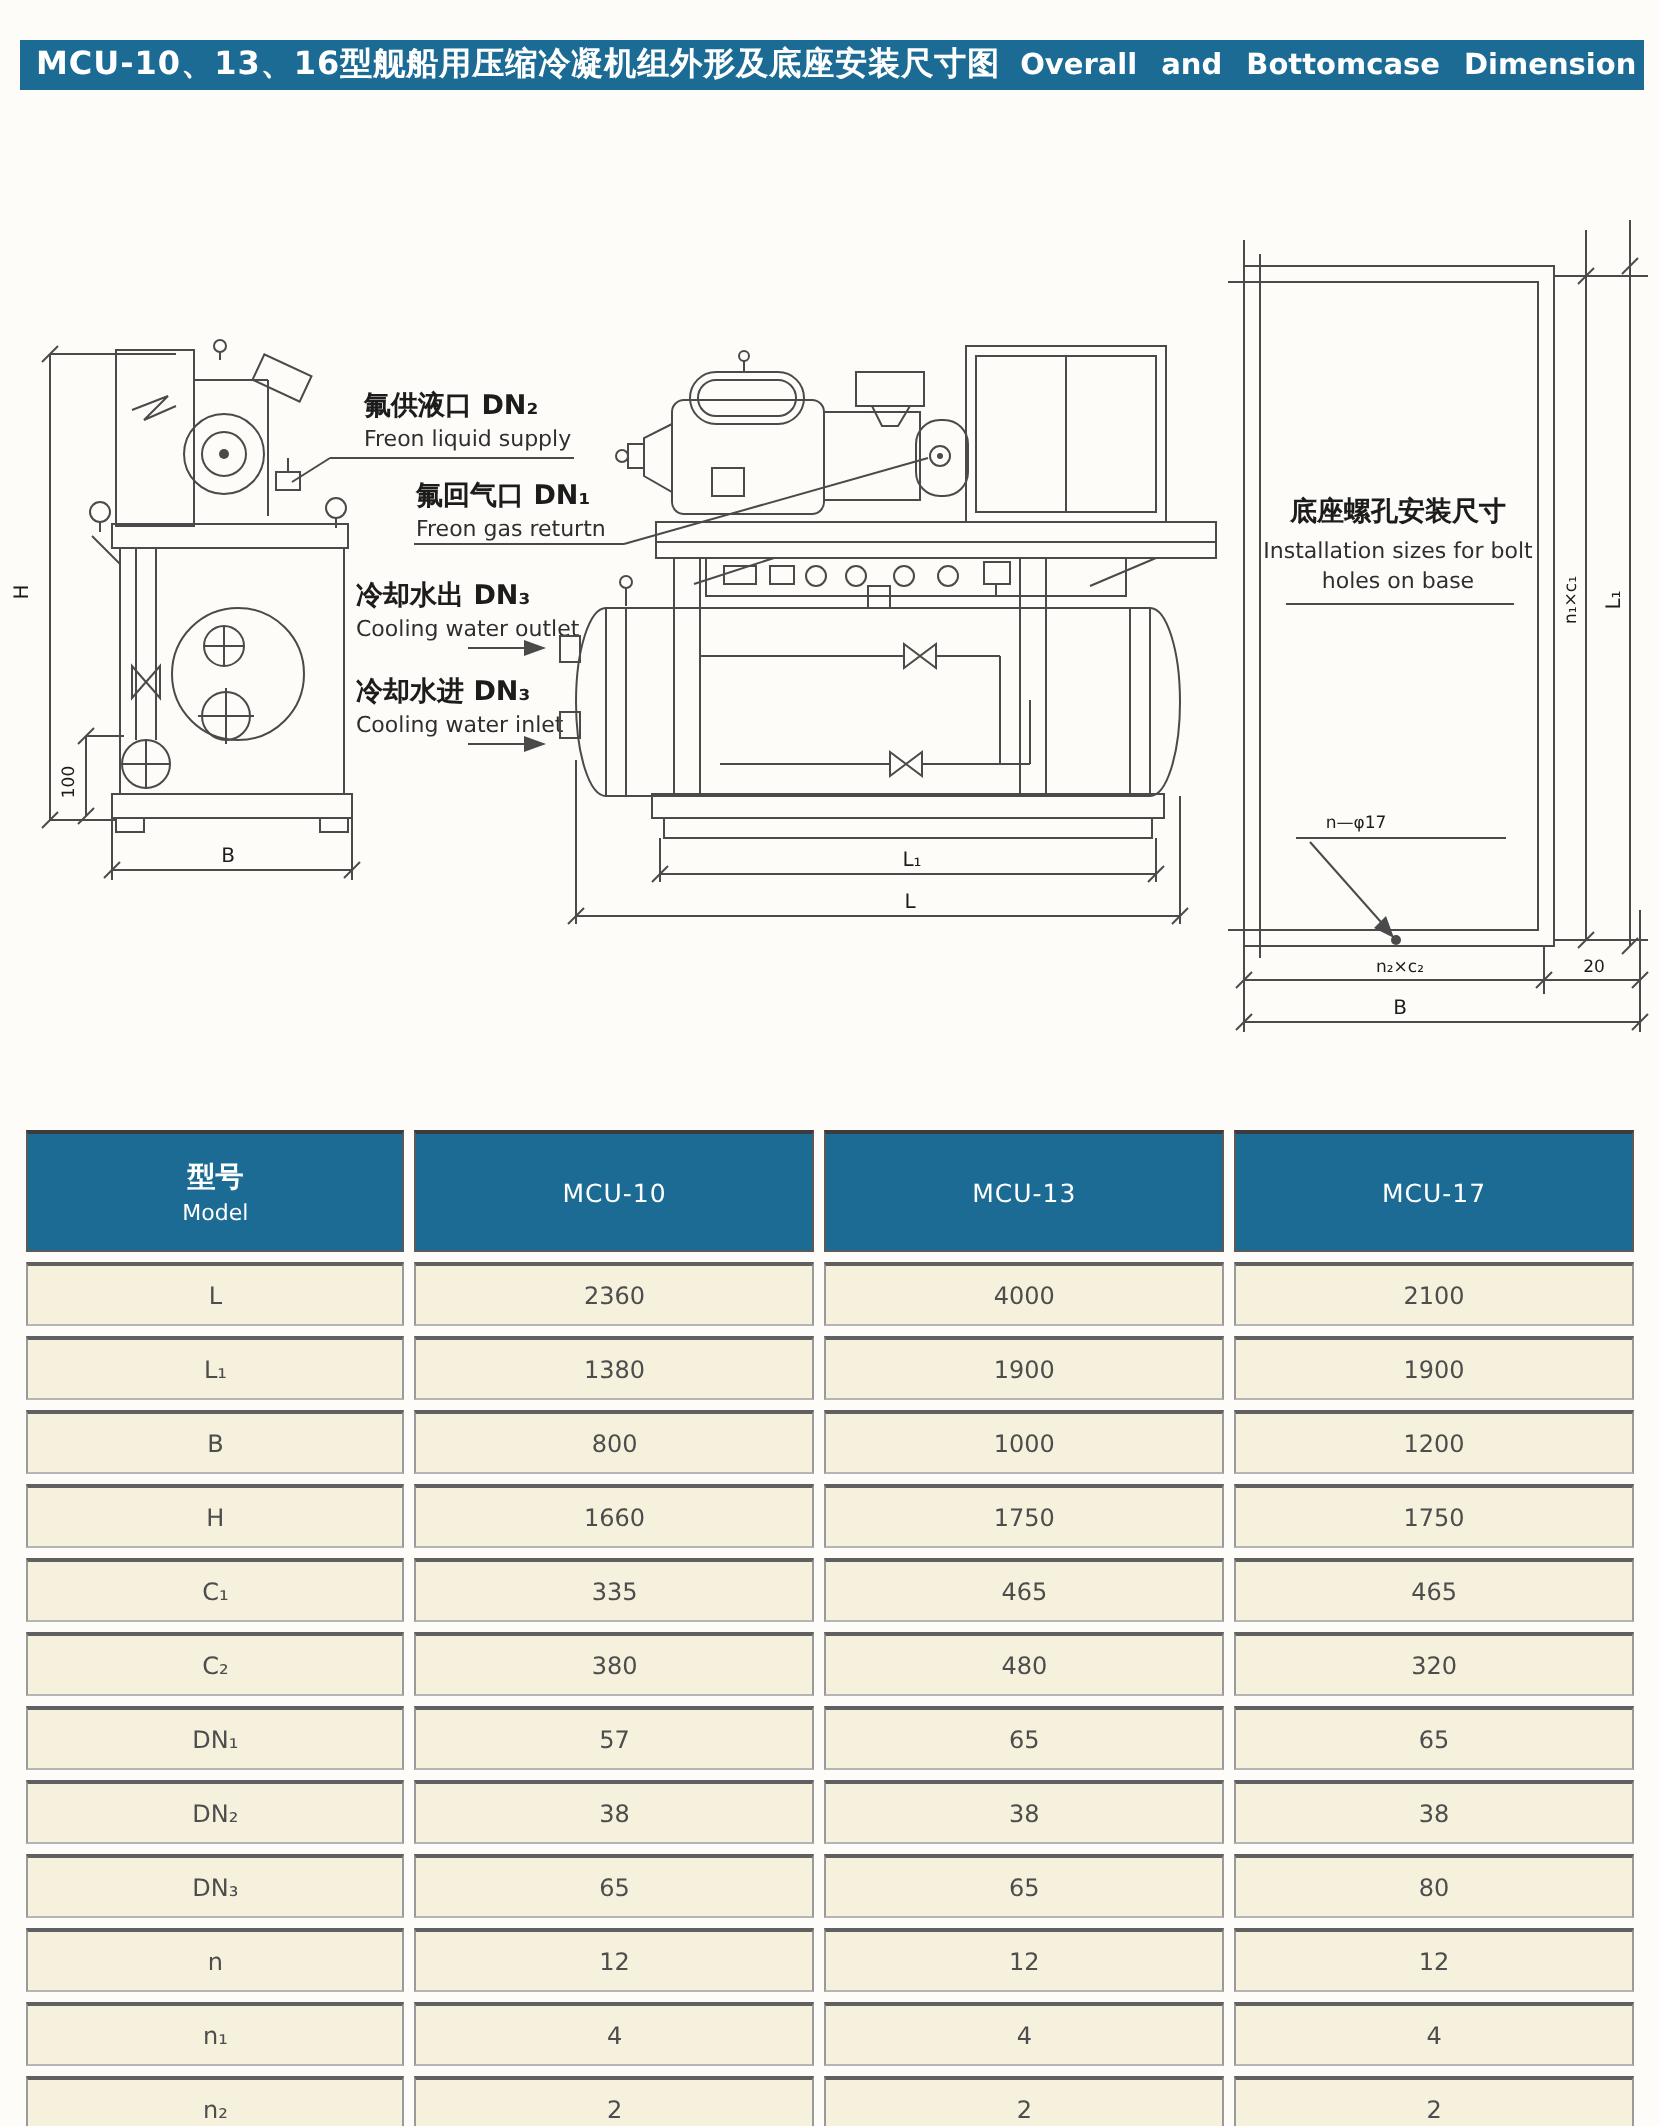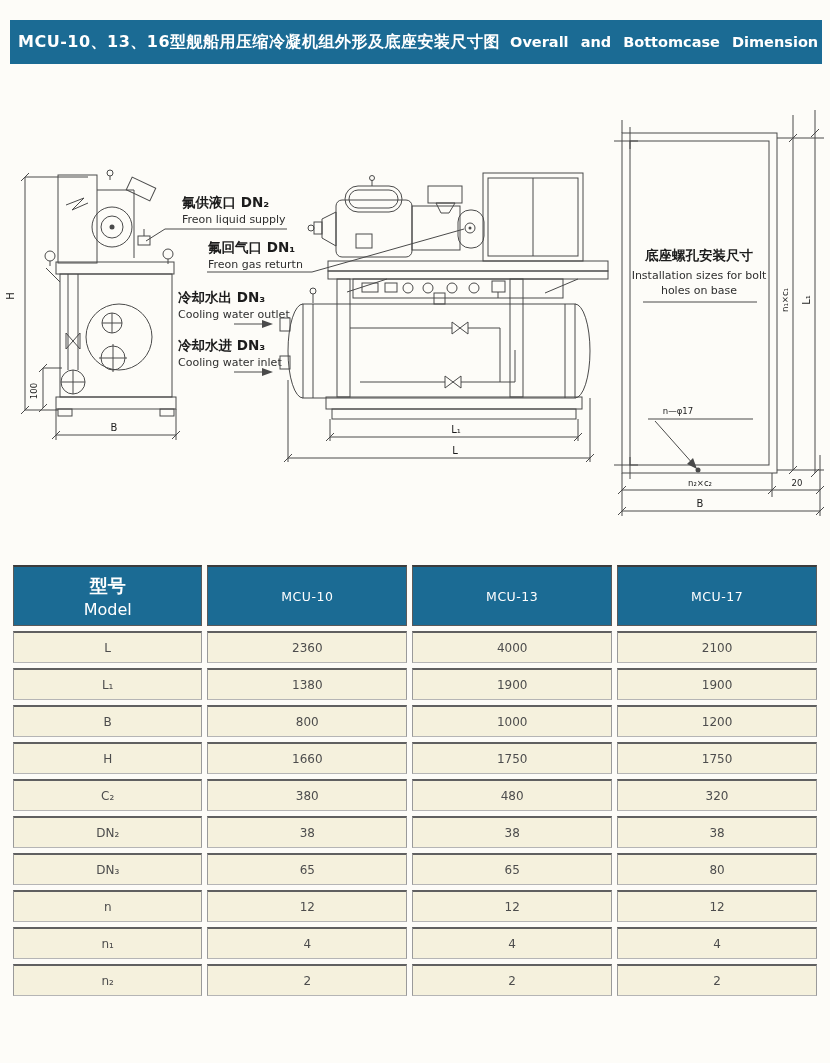--- a/index.html
+++ b/index.html
@@ -6,21 +6,21 @@
   body{
     width:830px;height:1063px;
     background:#fdfcf8;
     font-family:"DejaVu Sans","Liberation Sans",sans-serif;
     position:relative;overflow:hidden;
   }
   .page{position:relative;width:830px;height:1063px;}
 
   
   .title-bar{
-    position:absolute;left:10px;top:20px;width:812px;height:44px;
+    position:absolute;left:10px;top:20px;width:812px;height:25px;
     background:#1b6b94;color:#ffffff;
     display:flex;align-items:center;
     padding-left:8px;box-sizing:border-box;
     white-space:nowrap;overflow:hidden;
   }
   .title-cn{font-size:16px;font-weight:bold;letter-spacing:0.5px;}
   .title-en{font-size:14.5px;font-weight:bold;margin-left:10px;word-spacing:7px;}
 
   
   svg.drawing{position:absolute;left:0;top:0;}
@@ -36,22 +36,22 @@
   .spec-wrap{position:absolute;left:8px;top:560px;width:814px;}
   table.spec{
     width:100%;border-collapse:separate;border-spacing:5px;
     table-layout:fixed;
   }
   table.spec th{
     background:#1b6b94;color:#fff;height:56px;
     border:1px solid #5a5a5a;border-top:2px solid #3c3c3c;
     font-weight:normal;vertical-align:middle;text-align:center;
   }
-  table.spec th .hdr-cn{font-size:18px;font-weight:bold;}
-  table.spec th .hdr-en{font-size:16px;margin-top:2px;}
+  table.spec th .hdr-cn{font-size:14px;font-weight:bold;}
+  table.spec th .hdr-en{font-size:11px;margin-top:2px;}
   table.spec th.model-col{font-size:12px;}
   table.spec td{
     background:#f5f1dd;color:#4d4d4d;height:27px;
     border:1px solid #9a9a9a;border-top:2px solid #606060;border-bottom:1px solid #b5b5b5;
     text-align:center;vertical-align:middle;font-size:12px;
   }
   table.spec th.mcu{font-size:12.5px;letter-spacing:0.5px;}
 </style>
 </head>
 <body>
@@ -314,26 +314,38 @@
           <td>1000</td>
           <td>1200</td>
         </tr>
         <tr>
           <td>H</td>
           <td>1660</td>
           <td>1750</td>
           <td>1750</td>
         </tr>
         <tr>
+          <td>C₁</td>
+          <td>335</td>
+          <td>465</td>
+          <td>465</td>
+        </tr>
+        <tr>
           <td>C₂</td>
           <td>380</td>
           <td>480</td>
           <td>320</td>
         </tr>
         <tr>
+          <td>DN₁</td>
+          <td>57</td>
+          <td>65</td>
+          <td>65</td>
+        </tr>
+        <tr>
           <td>DN₂</td>
           <td>38</td>
           <td>38</td>
           <td>38</td>
         </tr>
         <tr>
           <td>DN₃</td>
           <td>65</td>
           <td>65</td>
           <td>80</td>

